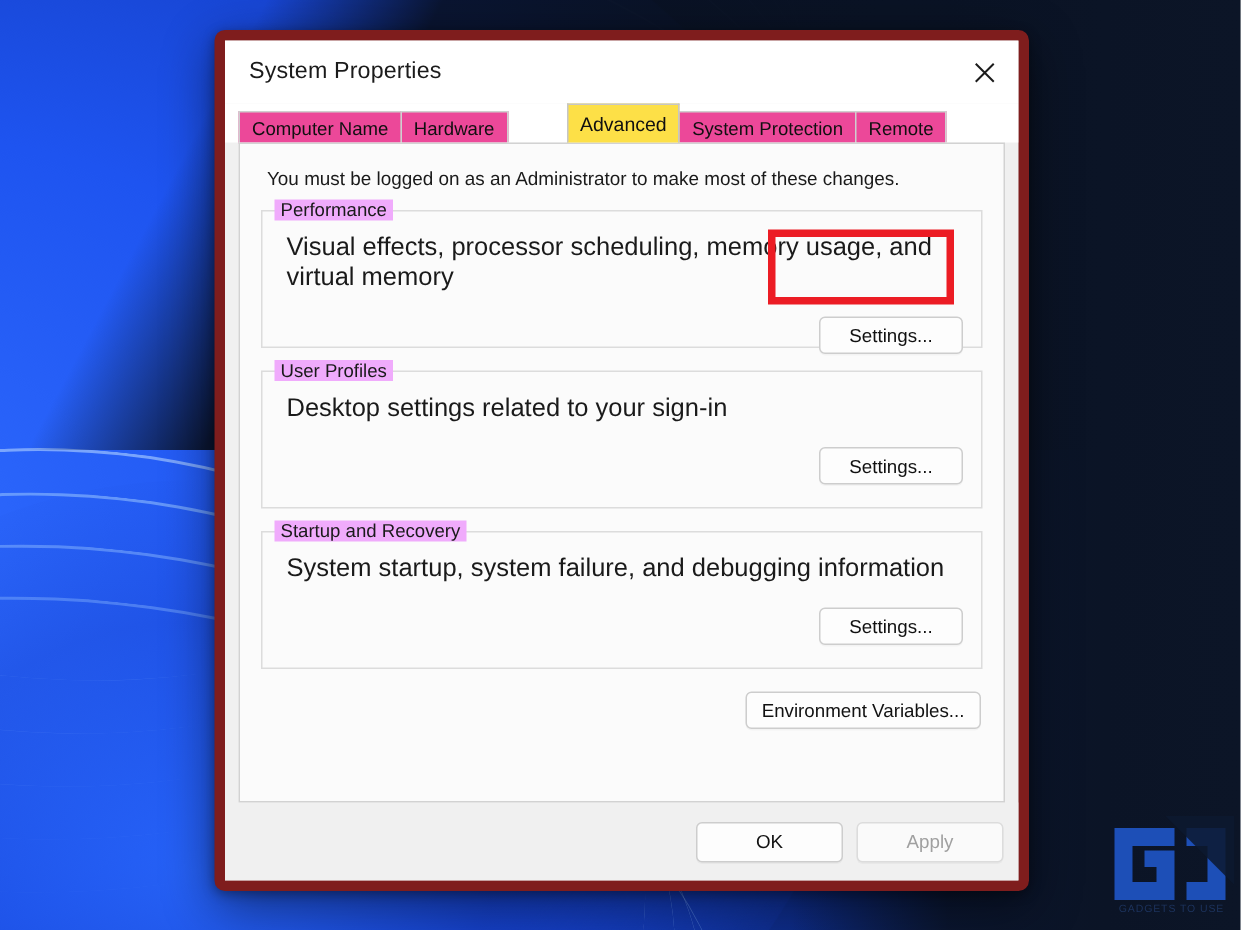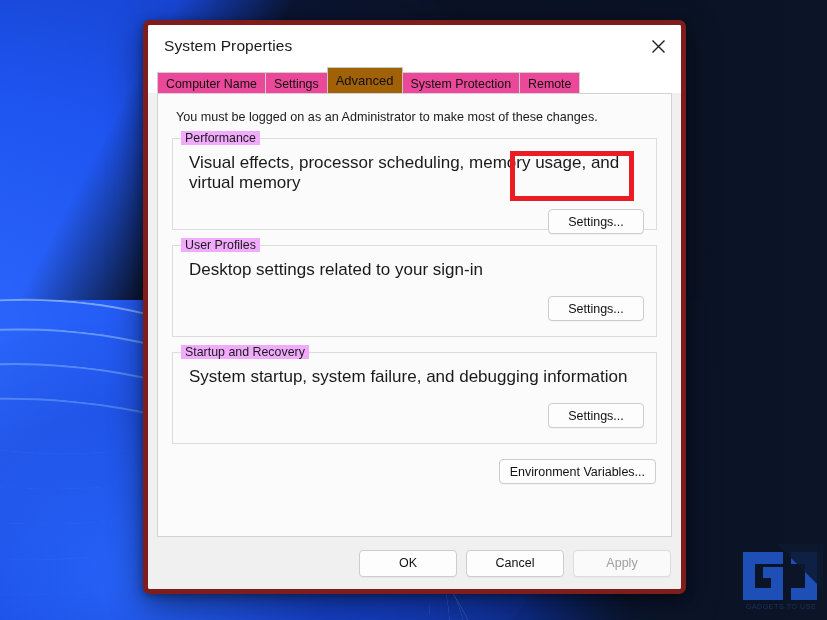--- a/index.html
+++ b/index.html
@@ -80,21 +80,21 @@
   
   #dialog {
     position: absolute;
     left: 143px;
     top: 20px;
     width: 543px;
     height: 574px;
     background: #f0f0f0;
     border-radius: 7px;
     box-shadow: 0 10px 34px rgba(0,0,0,.48), 0 2px 8px rgba(0,0,0,.35);
-    border: 5px solid #7f1d1d;
+    border: 7px solid #7f1d1d;
     box-sizing: border-box;
     overflow: hidden;
     display: flex;
     flex-direction: column;
   }
 
   
   .titlebar {
     height: 42px;
     background: #ffffff;
@@ -137,27 +137,28 @@
     background: #ec4899;
     margin-right: -1px;
     line-height: 17px;
     height: 22px;
     box-sizing: border-box;
     position: relative;
     top: 1px;
     white-space: nowrap;
   }
   .tab.active {
-    background: #a16207;
+    background: #fde047;
     height: 26px;
     top: 0;
     z-index: 3;
     border-color: #c6c6c6;
     font-size: 13px;
     padding-top: 4px;
+    margin-left: 40px;
   }
 
   
   .tabbody {
     margin: 0 9px;
     border: 1px solid #d2d2d2;
     background: #fbfbfb;
     flex: 1 1 auto;
     padding: 12px 14px 0 14px;
     box-sizing: border-box;
@@ -304,21 +305,21 @@
         <span>
           <svg width="15" height="15" viewBox="0 0 15 15">
             <path d="M1.5 1.5 L13.5 13.5 M13.5 1.5 L1.5 13.5" stroke="#1b1b1b" stroke-width="1.35" fill="none"></path>
           </svg>
         </span>
       </div>
     </div>
 
     <div class="tabstrip">
       <div class="tab">Computer Name</div>
-      <div class="tab">Settings</div>
+      <div class="tab">Hardware</div>
       <div class="tab active">Advanced</div>
       <div class="tab">System Protection</div>
       <div class="tab">Remote</div>
     </div>
 
     <div class="tabbody">
 
       <div class="lead-text">You must be logged on as an Administrator to make most of these changes.</div>
 
       <div class="groupbox" style="height:92px;">
@@ -347,21 +348,20 @@
 
       <div class="env-row">
         <div class="btn btn-env">Environment Variables...</div>
       </div>
 
       <div class="redbox" style="border-color: rgb(236, 28, 36);"></div>
     </div>
 
     <div class="footer">
       <div class="btn">OK</div>
-      <div class="btn">Cancel</div>
       <div class="btn disabled">Apply</div>
     </div>
   </div>
 
   <div id="watermark">
     <svg width="86" height="76" viewBox="0 0 86 76">
 
       <path d="M6 12 H46 V24 H18 V48 H34 V38 H26 V27 H46 V60 H6 Z" fill="#1f54c4"></path>
 
       <path d="M54 12 H80 V60 H54 V48 H68 V24 H54 Z" fill="#1f54c4"></path>

